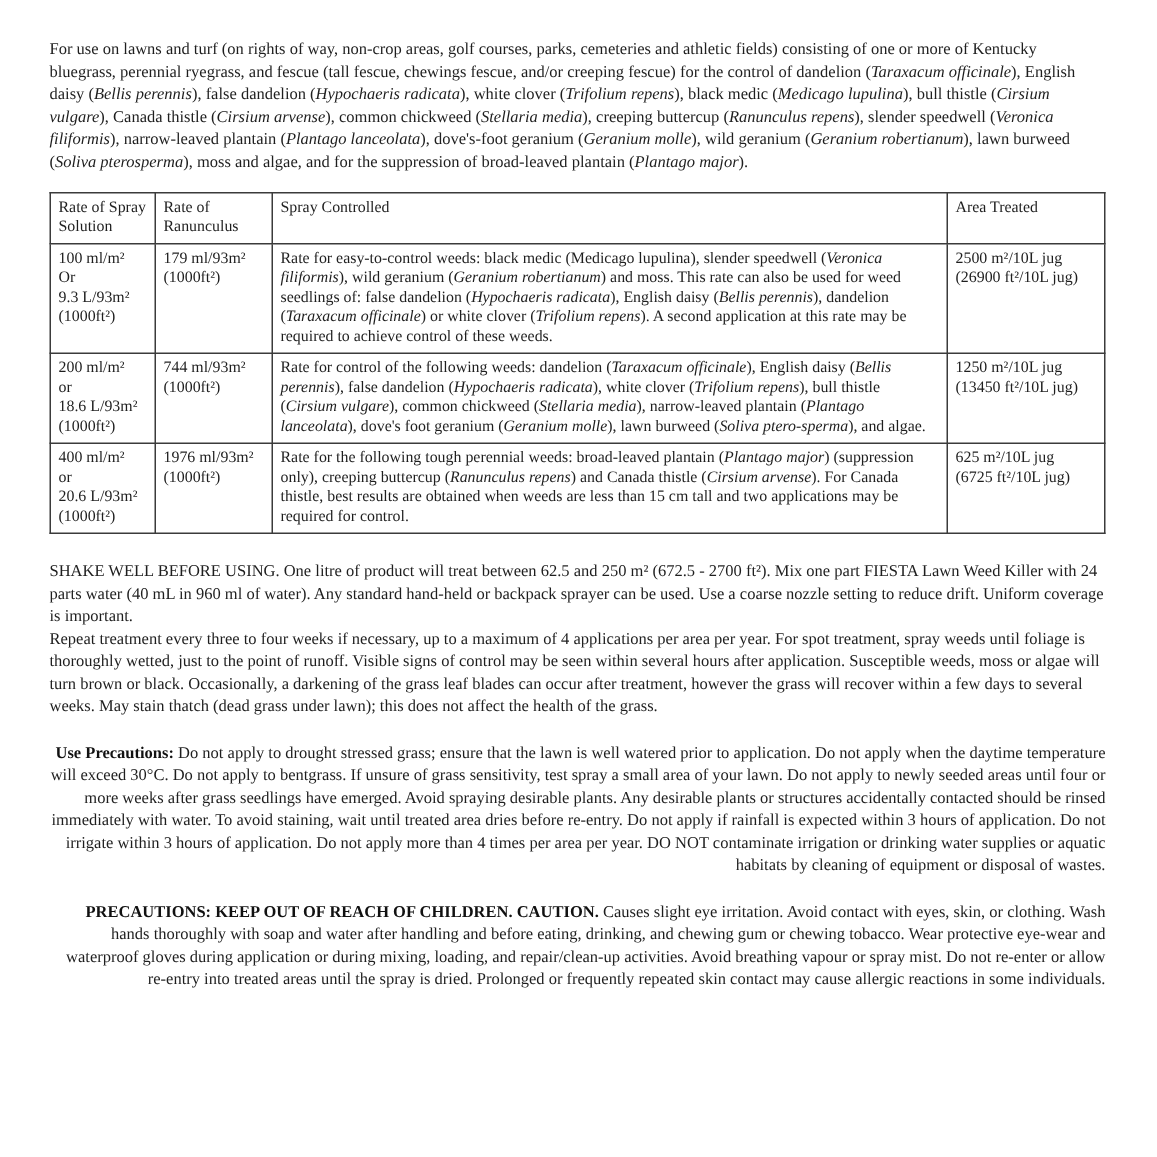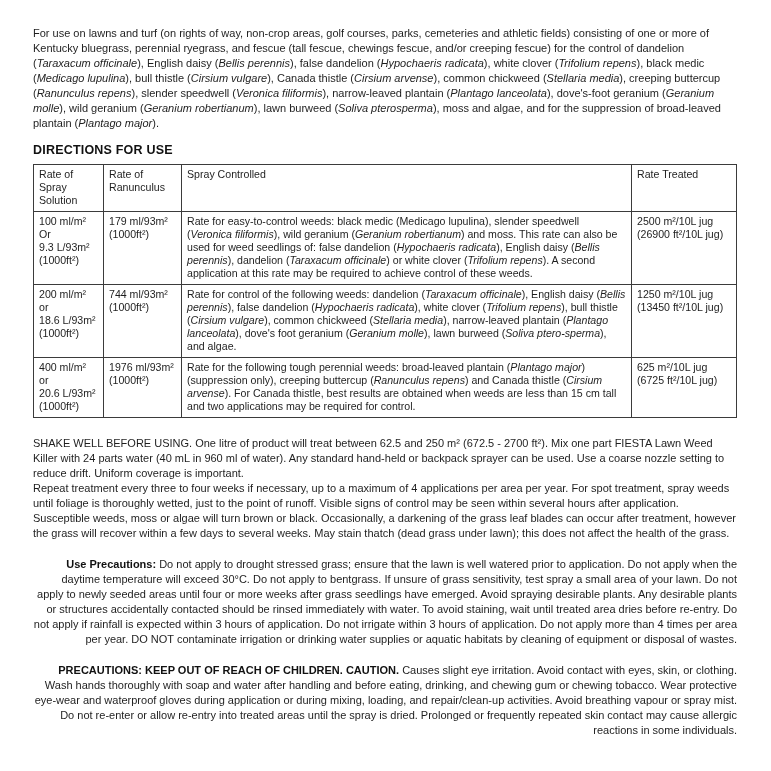--- a/index.html
+++ b/index.html
@@ -9,20 +9,21 @@
   }
   body {
     width: 771px;
     height: 771px;
     font-family: "Liberation Sans", sans-serif;
     color: #1e1e1e;
     overflow: hidden;
   }
   .page {
     padding: 26px 34px 0 33px;
+    font-family: Liberation Serif, serif;
   }
   .body-text {
     font-size: 11px;
     line-height: 15px;
     margin: 0;
     text-align: left;
   }
   .intro {
     margin-bottom: 12px;
   }
@@ -70,35 +71,34 @@
     color: #111;
   }
 </style>
 </head>
 <body>
 
 <div class="page">
 
   <p class="body-text intro"><span>For use on lawns and turf (on rights of way, non-crop areas, golf courses, parks, cemeteries and athletic fields) consisting of one or more of Kentucky bluegrass, perennial ryegrass, and fescue (tall fescue, chewings fescue, and/or creeping fescue) for the control of dandelion (</span><i>Taraxacum officinale</i><span>), English daisy (</span><i>Bellis perennis</i><span>), false dandelion (</span><i>Hypochaeris radicata</i><span>), white clover (</span><i>Trifolium repens</i><span>), black medic (</span><i>Medicago lupulina</i><span>), bull thistle (</span><i>Cirsium vulgare</i><span>), Canada thistle (</span><i>Cirsium arvense</i><span>), common chickweed (</span><i>Stellaria media</i><span>), creeping buttercup (</span><i>Ranunculus repens</i><span>), slender speedwell (</span><i>Veronica filiformis</i><span>), narrow-leaved plantain (</span><i>Plantago lanceolata</i><span>), dove's-foot geranium (</span><i>Geranium molle</i><span>), wild geranium (</span><i>Geranium robertianum</i><span>), lawn burweed (</span><i>Soliva pterosperma</i><span>), moss and algae, and for the suppression of broad-leaved plantain (</span><i>Plantago major</i><span>).</span></p>
 
-  <h2 class="section-heading">DIRECTIONS FOR USE</h2>
 
   <table class="rates-table">
     <colgroup>
       <col class="c1">
         <col class="c2">
         <col class="c3">
         <col class="c4">
     </colgroup>
     <thead>
       <tr>
         <th>Rate of Spray Solution</th>
         <th>Rate of Ranunculus</th>
         <th>Spray Controlled</th>
-        <th>Rate Treated</th>
+        <th>Area Treated</th>
       </tr>
     </thead>
     <tbody>
       <tr>
         <td class="pre">100 ml/m²
 Or
 9.3 L/93m²
 (1000ft²)</td>
         <td class="pre">179 ml/93m²
 (1000ft²)</td>

